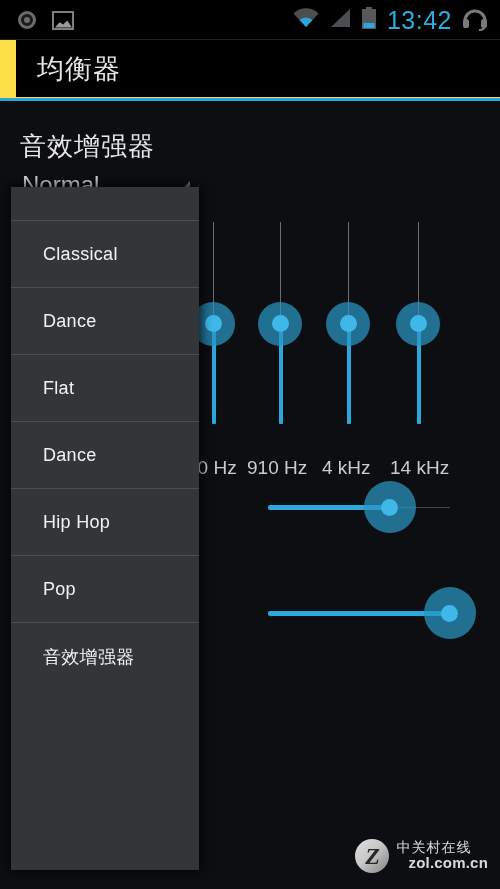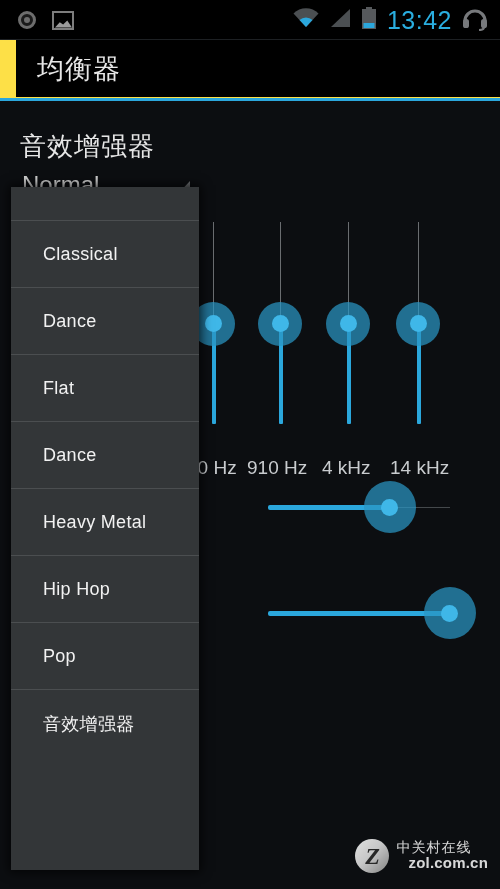--- a/index.html
+++ b/index.html
@@ -258,23 +258,20 @@
     <div class="dd-item">
         <span>Dance</span>
       </div>
     <div class="dd-item">
         <span>Flat</span>
       </div>
     <div class="dd-item">
         <span>Dance</span>
       </div>
     <div class="dd-item">
-        <span>Heavy Metal</span>
-      </div>
-    <div class="dd-item">
         <span>Hip Hop</span>
       </div>
     <div class="dd-item">
         <span>Pop</span>
       </div>
     <div class="dd-item">
         <span>音效增强器</span>
       </div>
   </div>
 

